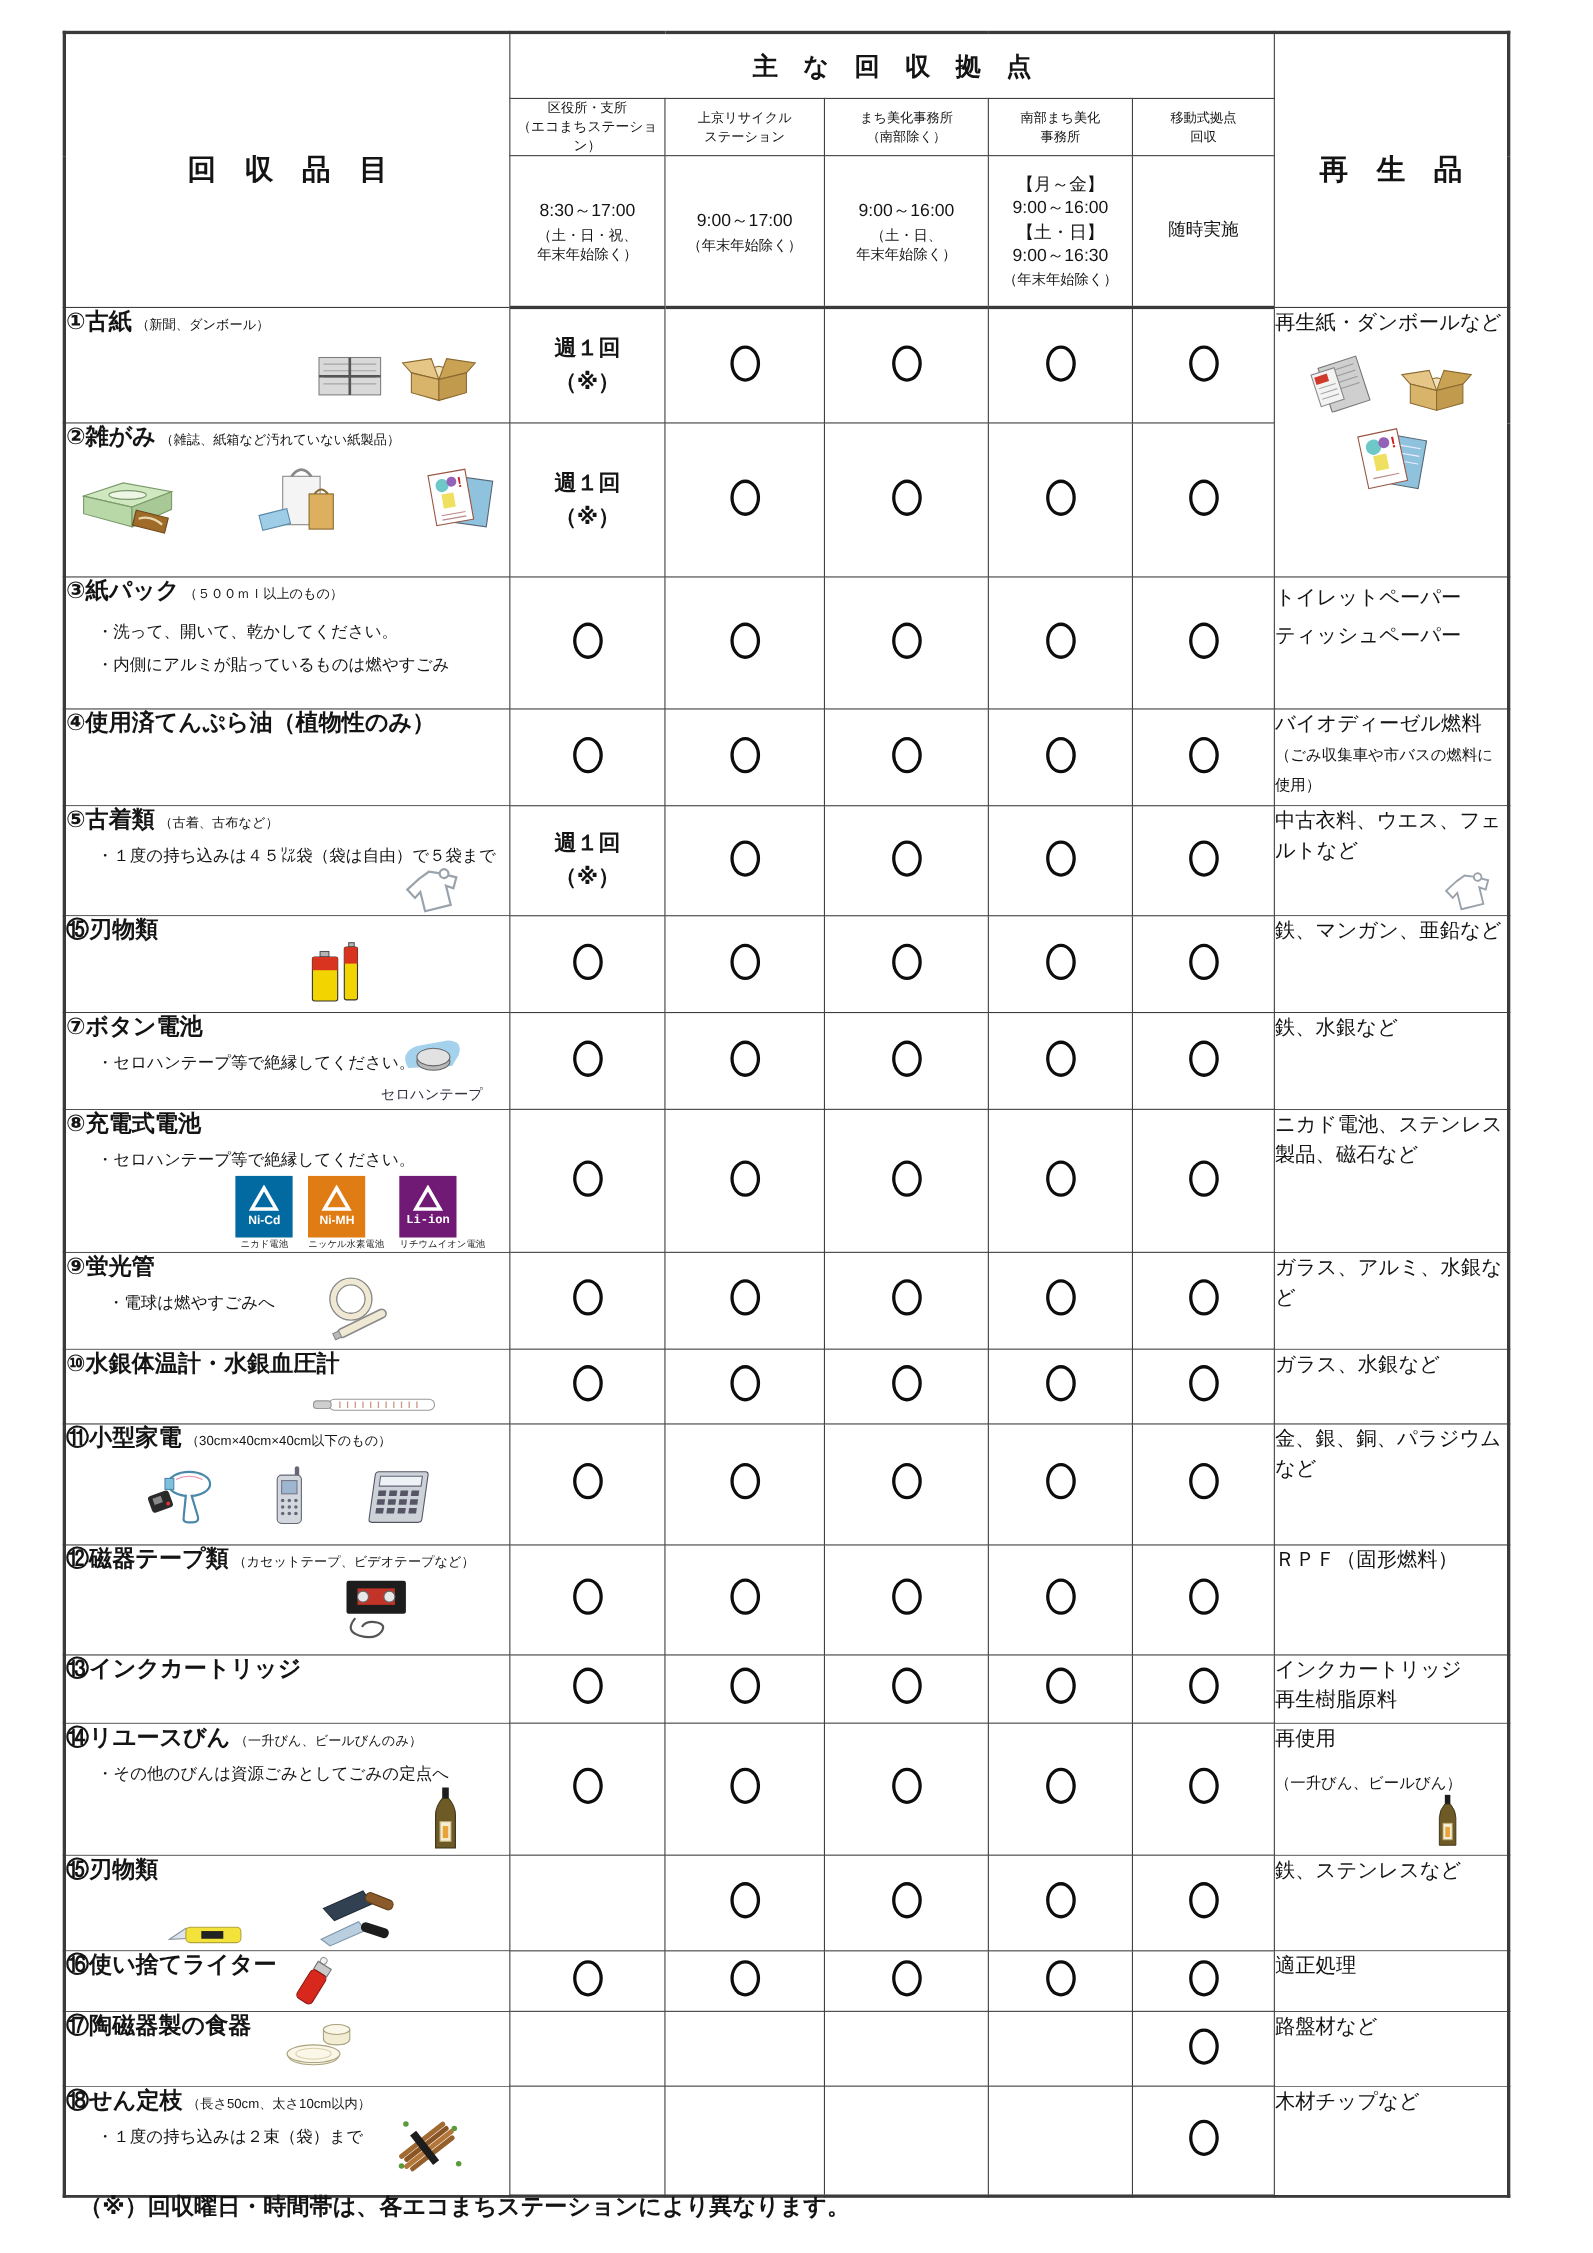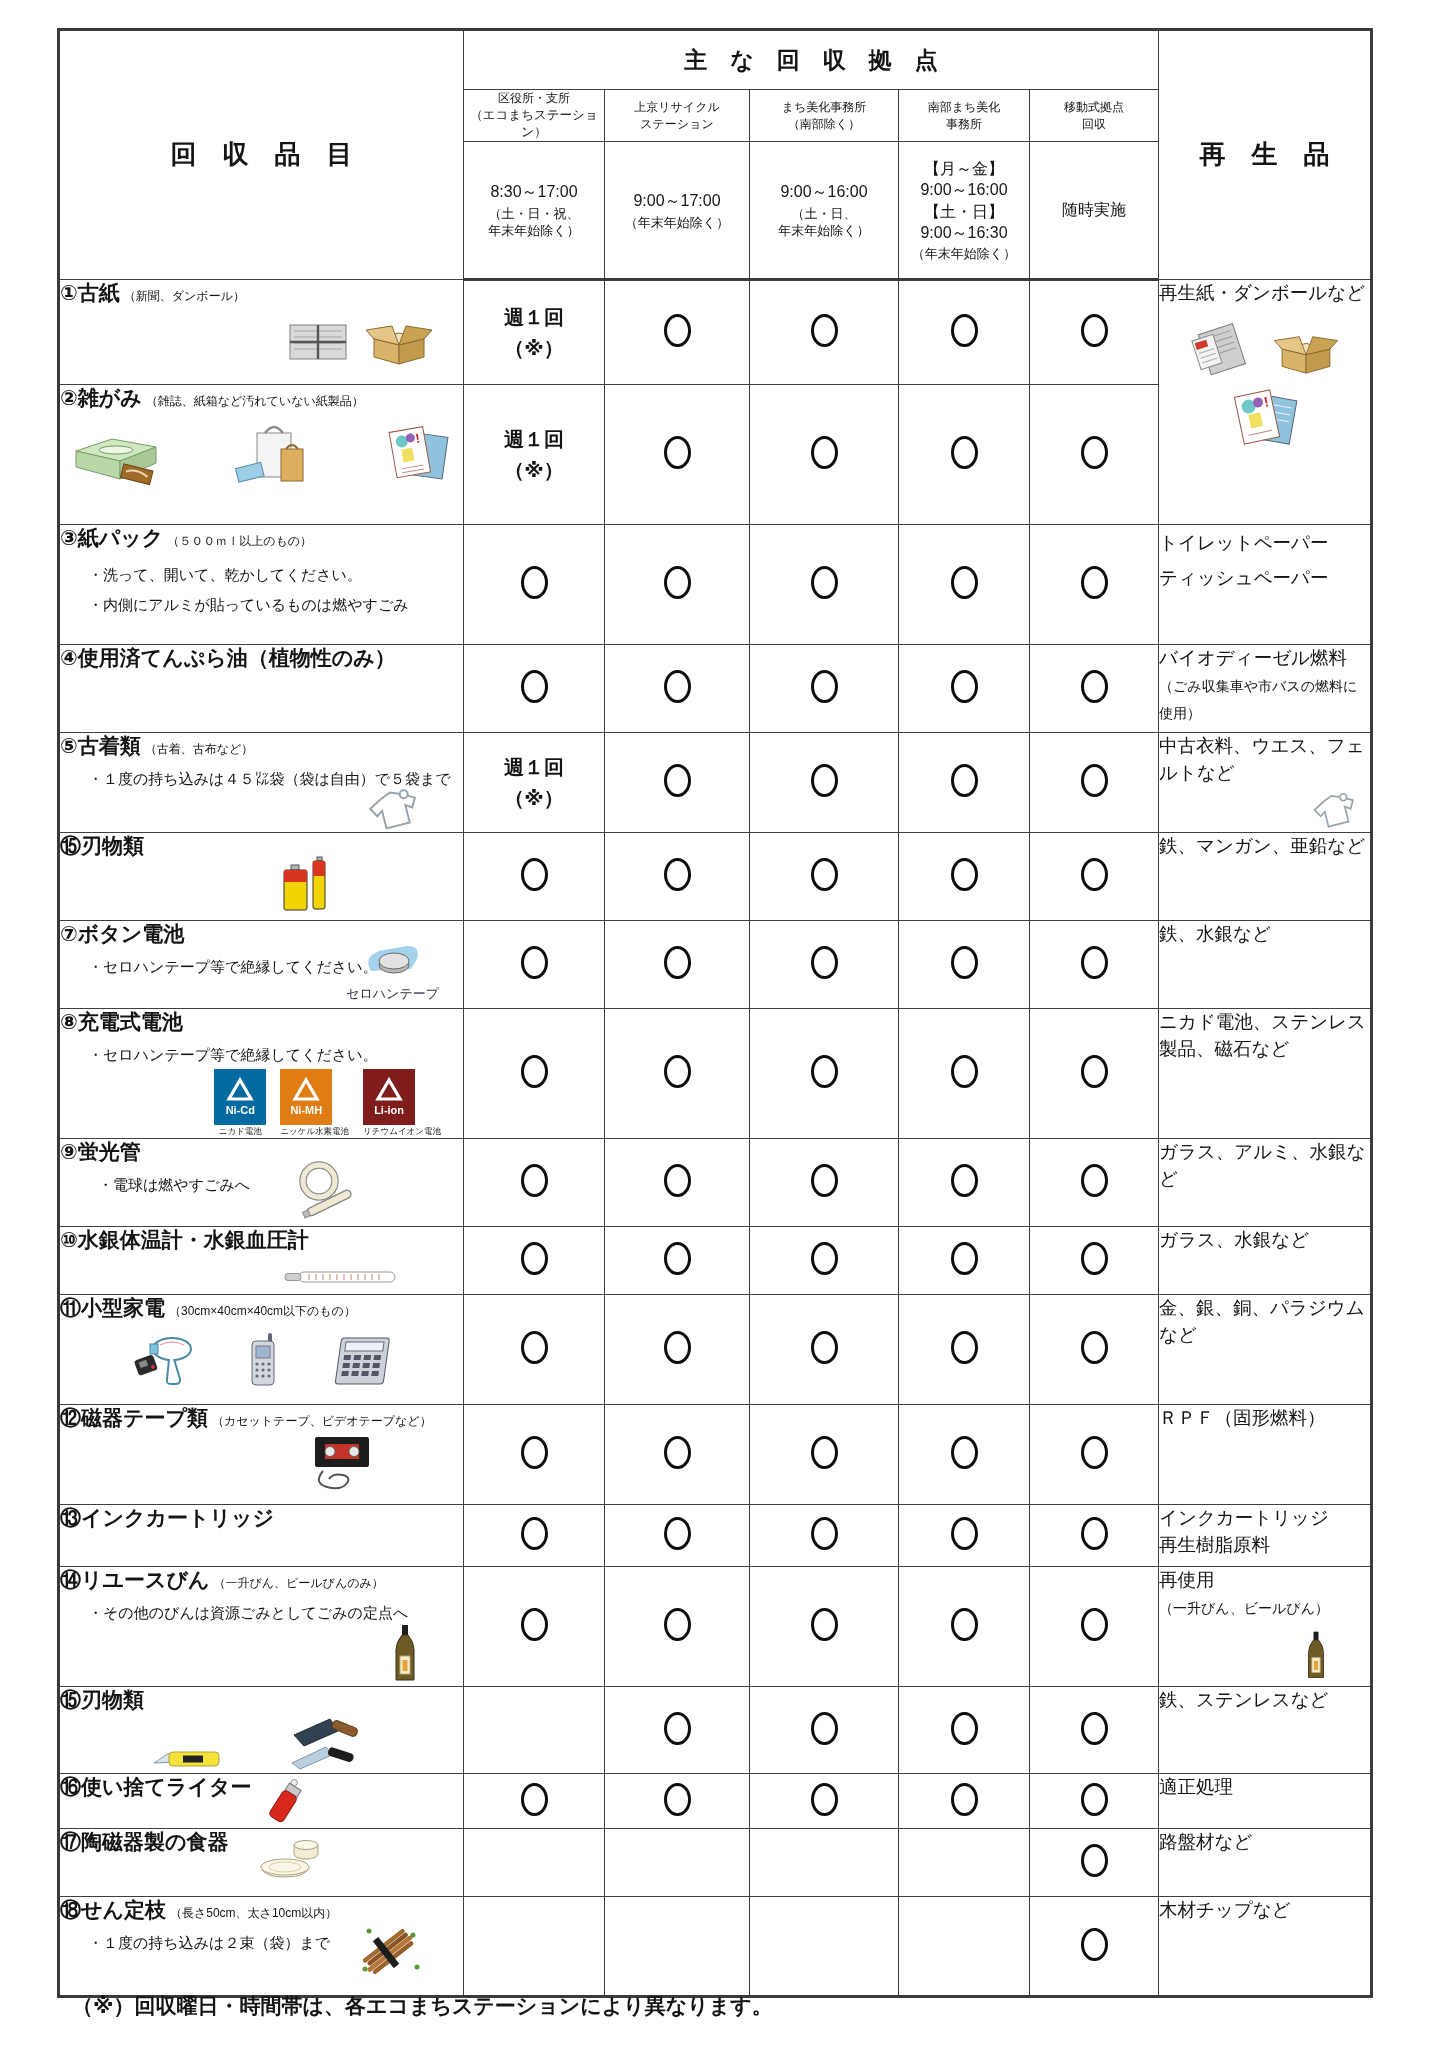--- a/index.html
+++ b/index.html
@@ -31,21 +31,21 @@
            #3f3f3f calc(50% - 1px),#3f3f3f calc(50% + 1px),transparent calc(50% + 1px));}
   td.recy{vertical-align:top;padding:8px 10px;position:relative;}
   .rtext{font-size:18.5px;line-height:1.45;white-space:pre-line;}
   .rnote{font-size:14px;line-height:1.45;}
   
   .icons{display:flex;align-items:flex-end;}
   .abs{position:absolute;}
   .badges{display:flex;gap:14px;justify-content:flex-end;padding-right:22px;margin-top:2px;}
   .badge{text-align:center;}
   .sq{width:52px;height:56px;display:flex;flex-direction:column;align-items:center;justify-content:center;color:#fff;}
-  .b-yellow{background:#0369a1;} .b-orange{background:#e07c14;} .b-blue{background:#7f1d1d;}
+  .b-yellow{background:#0369a1;} .b-orange{background:#e07c14;} .b-blue{background:#701a75;font-family:Liberation Mono, monospace;}
   .code{font-size:11px;font-weight:bold;margin-top:1px;}
   .cap{font-size:8.5px;color:#222;margin-top:1px;white-space:nowrap;}
   .tapecap{font-size:13px;color:#334;text-align:center;margin-top:0;}
   .ricons{display:flex;flex-direction:column;align-items:center;gap:10px;margin-top:12px;}
   .ricons .row1{display:flex;gap:16px;align-items:flex-end;}
   .footnote{position:absolute;left:72px;top:1992px;font-size:21px;font-weight:bold;}
 </style>
 </head>
 <body>
 
@@ -535,21 +535,21 @@
               <rect x="7" y="32" width="10" height="18" fill="#f4edd6" stroke="#b9a86a"></rect>
               <rect x="9.5" y="36" width="5" height="11" fill="#e8a33a"></rect>
             </svg>
     </td>
     <td class="mark"><span class="circle"></span></td>
     <td class="mark"><span class="circle"></span></td>
     <td class="mark"><span class="circle"></span></td>
     <td class="mark"><span class="circle"></span></td>
     <td class="mark"><span class="circle"></span></td>
     <td class="recy">
-      <div class="rtext"><span>再使用</span><span class="rnote" style="display:block;margin-top:4px">（一升びん、ビールびん）</span></div>
+      <div class="rtext"><span>再使用</span><span class="rnote" style="display:block;margin-top:16px">（一升びん、ビールびん）</span></div>
       <svg class="abs" style="right:44px;bottom:6px" width="20" height="50" viewBox="0 0 24 58">
               <rect x="9" y="1" width="6" height="10" fill="#1d1d1d"></rect>
               <path d="M9 11 q-6 7 -6 15 v30 h18 v-30 q0 -8 -6 -15 Z" fill="#6d5a26" stroke="#3a3014"></path>
               <rect x="7" y="32" width="10" height="18" fill="#f4edd6" stroke="#b9a86a"></rect>
               <rect x="9.5" y="36" width="5" height="11" fill="#e8a33a"></rect>
             </svg>
     </td>
   </tr>
 
   <tr style="height:82px">

